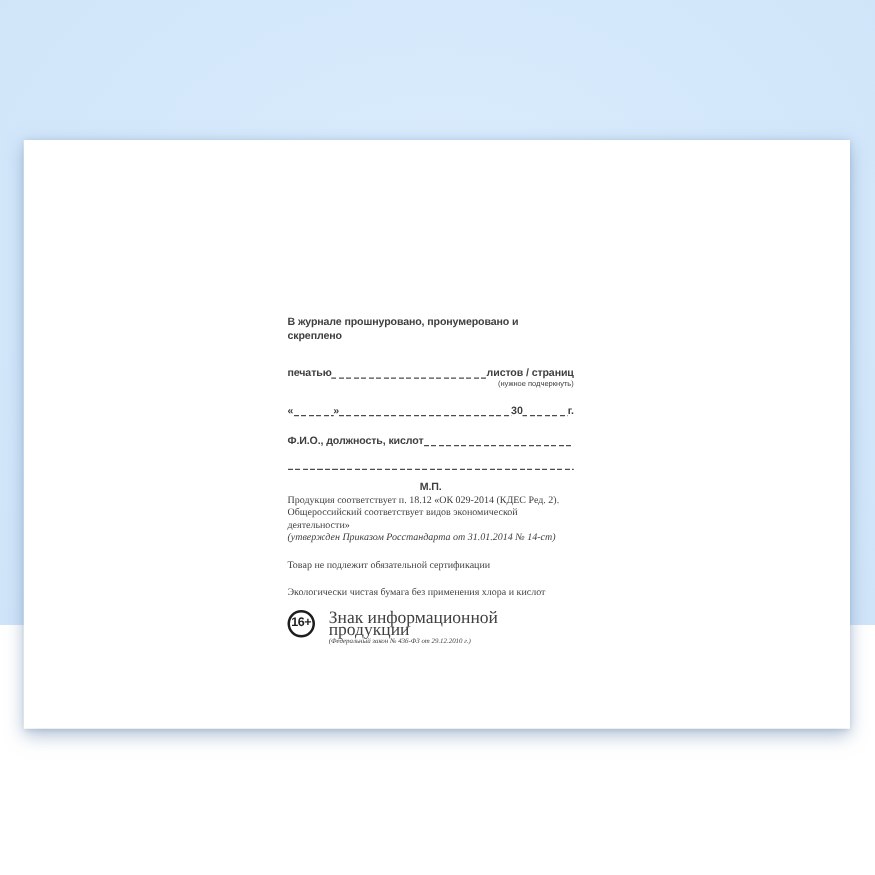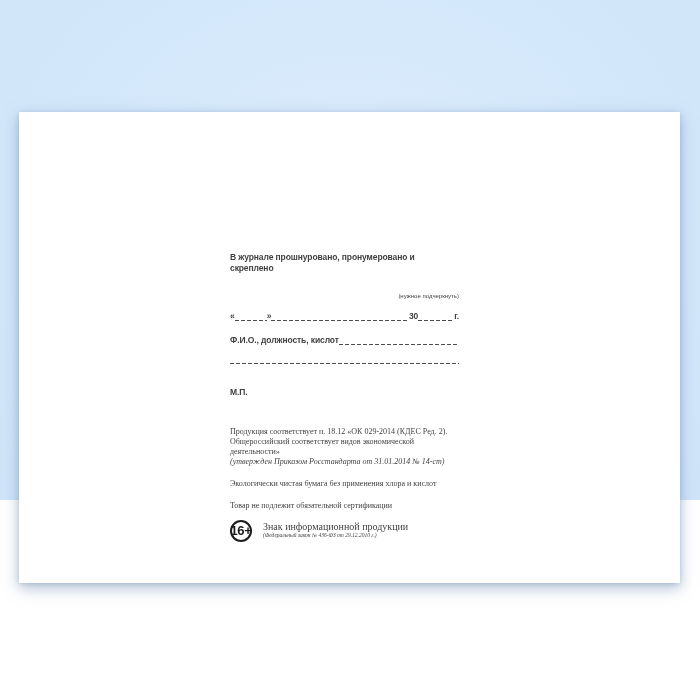--- a/index.html
+++ b/index.html
@@ -61,26 +61,25 @@
     font-weight: normal;
     font-size: 6px;
     letter-spacing: 0;
     line-height: 7px;
   }
   .date-row { margin-top: 11px; }
   .fio-row { margin-top: 13px; }
   .full-line-row { margin-top: 15px; }
   .full-line-row .bl { height: 4px; }
   .mp-row {
-    margin-top: 22px;
-    text-align: left;
+    margin-top: 7px;
+    text-align: center;
   }
   
   .cert {
-    margin-top: 29px;
     font-family: "Liberation Serif", serif;
     font-weight: normal;
     font-size: 8px;
     letter-spacing: 0;
     line-height: 10px;
   }
   .cert .italic { font-style: italic; }
   .cert .spaced { margin-top: 12px; }
   .info-row {
     margin-top: 8px;
@@ -92,45 +91,50 @@
     width: 18px;
     height: 18px;
     margin-top: 1px;
     border: 2px solid #1d1d1d;
     border-radius: 50%;
     display: flex;
     align-items: center;
     justify-content: center;
     font-family: "Liberation Sans", sans-serif;
     font-weight: bold;
-    font-size: 13px;
+    font-size: 10px;
     letter-spacing: -0.3px;
     color: #1d1d1d;
   }
   .info-text {
     margin-left: 11px;
     padding-top: 3px;
   }
-  .info-title { font-size: 10px; line-height: 10px; }
+  .info-title { font-size: 14px; line-height: 10px; }
   .info-law {
     font-size: 5.5px;
     line-height: 7px;
     font-style: italic;
   }
 </style>
 </head>
 <body>
 
 <div class="stage">
   <div class="page">
     <div class="content">
 
       <div class="seal">
         <div class="heading">В журнале прошнуровано, пронумеровано и скреплено</div>
 
+        <div class="row">
+          <span>печатью</span>
+          <span class="bl"></span>
+          <span>листов / страниц</span>
+        </div>
 
         <div class="note-row">(нужное подчеркнуть)</div>
 
         <div class="row date-row">
           <span>«</span>
           <span class="bl w32"></span>
           <span>»</span>
           <span class="bl"></span>
           <span>30</span>
           <span class="bl w36"></span>
@@ -150,23 +154,23 @@
       </div>
 
       <div class="cert">
         <div>
           <div>Продукция соответствует п. 18.12 «ОК 029-2014 (КДЕС Ред. 2).</div>
           <div>Общероссийский соответствует видов экономической деятельности»</div>
           <div class="italic">(утвержден Приказом Росстандарта от 31.01.2014 № 14-ст)</div>
         </div>
 
 
+        <div class="spaced">Товар не подлежит обязательной сертификации</div>
+
         <div class="spaced">Экологически чистая бумага без применения хлора и кислот</div>
-
-        <div class="spaced">Товар не подлежит обязательной сертификации</div>
 
         <div class="info-row">
           <div class="age-badge">16+</div>
           <div class="info-text">
             <div class="info-title">Знак информационной продукции</div>
             <div class="info-law">(Федеральный закон № 436-ФЗ от 29.12.2010 г.)</div>
           </div>
         </div>
       </div>
 

